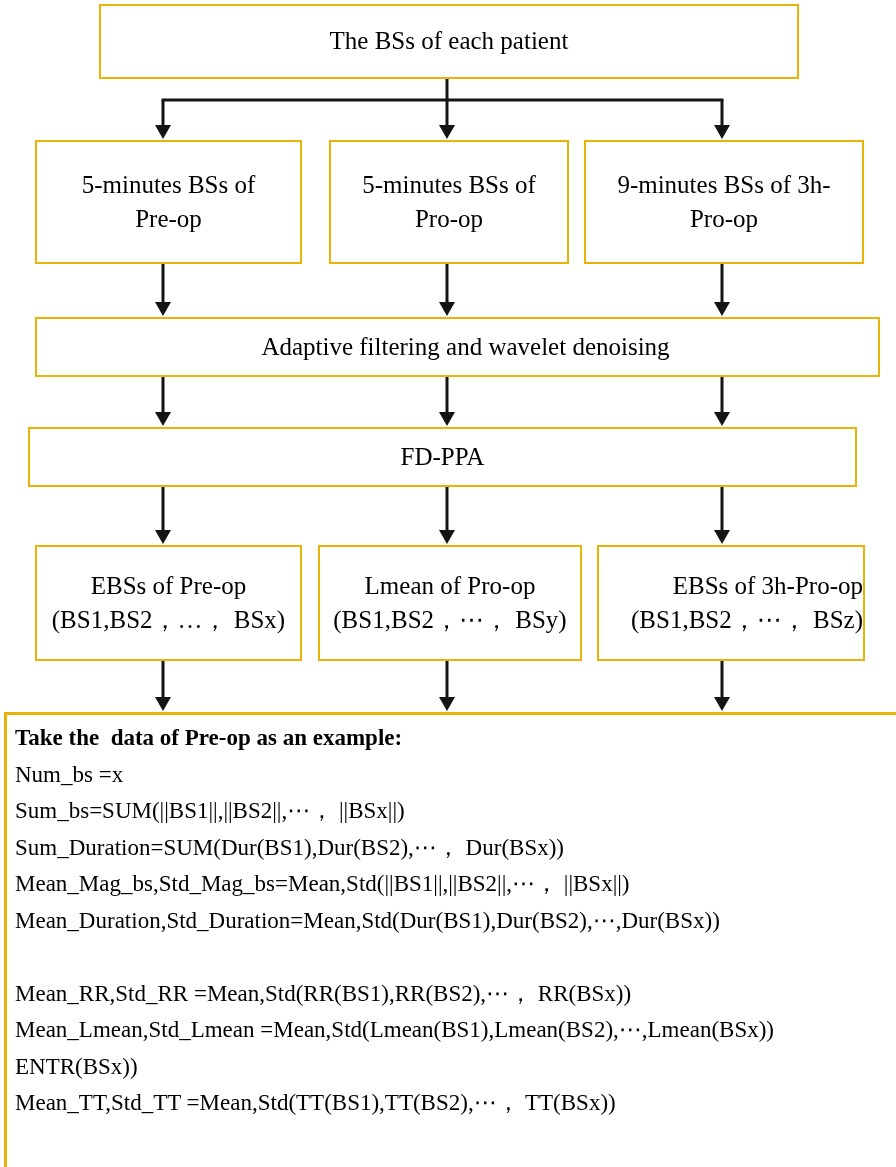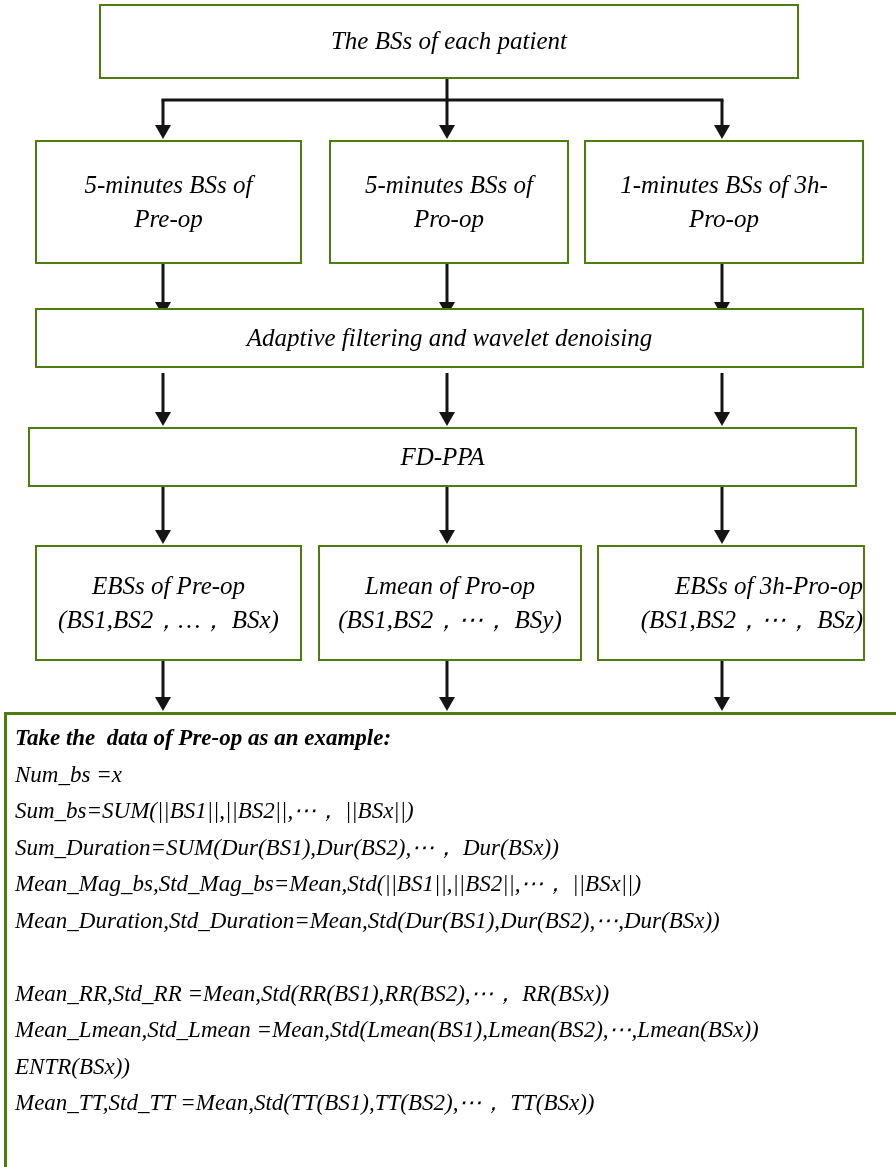--- a/index.html
+++ b/index.html
@@ -3,30 +3,30 @@
 <meta charset="utf-8">
 <style>
   html,body{margin:0;padding:0;}
   body{
     width:896px;height:1167px;background:#ffffff;color:#000;
     font-family:"Liberation Serif","DejaVu Serif",serif;
   }
   .canvas{position:relative;width:896px;height:1167px;background:#fff;overflow:hidden;}
   .arrows{position:absolute;left:0;top:0;pointer-events:none;}
   .box{
-    position:absolute;border:2px solid #4d7c0f;background:#fff;
+    position:absolute;border:2px solid #eab308;background:#fff;
     display:flex;flex-direction:column;align-items:center;justify-content:center;
-    text-align:center;font-size:25px;line-height:1.38;font-style:italic;
+    text-align:center;font-size:25px;line-height:1.38;
   }
   .bline{white-space:pre-wrap;}
   #b-top{left:99px;top:4px;width:696px;height:71px;}
   #b-r1a{left:35px;top:140px;width:263px;height:120px;}
   #b-r1b{left:329px;top:140px;width:236px;height:120px;}
   #b-r1c{left:584px;top:140px;width:276px;height:120px;}
-  #b-filter{left:35px;top:308px;width:825px;height:56px;}
+  #b-filter{left:35px;top:317px;width:825px;height:56px;padding-left:16px;}
   #b-fdppa{left:28px;top:427px;width:825px;height:56px;}
   #b-r2a{left:35px;top:545px;width:263px;height:112px;align-items:center;}
   #b-r2b{left:318px;top:545px;width:260px;height:112px;}
   #b-r2c{left:597px;top:545px;width:264px;height:112px;align-items:flex-end;}
   #b-example{
     left:4px;top:712px;width:886px;height:450px;border-width:3px;
     align-items:flex-start;justify-content:flex-start;text-align:left;
     padding:5px 8px;font-size:23px;
   }
   .ftitle{font-weight:bold;white-space:pre-wrap;line-height:36.5px;}
@@ -101,21 +101,21 @@
     <div class="bline">5-minutes BSs of</div>
     <div class="bline">Pre-op</div>
   </div>
 
   <div class="box" id="b-r1b">
     <div class="bline">5-minutes BSs of</div>
     <div class="bline">Pro-op</div>
   </div>
 
   <div class="box" id="b-r1c">
-    <div class="bline">1-minutes BSs of 3h-</div>
+    <div class="bline">9-minutes BSs of 3h-</div>
     <div class="bline">Pro-op</div>
   </div>
 
   <div class="box" id="b-filter">
     <div class="bline">Adaptive filtering and wavelet denoising</div>
   </div>
 
   <div class="box" id="b-fdppa">
     <div class="bline">FD-PPA</div>
   </div>

